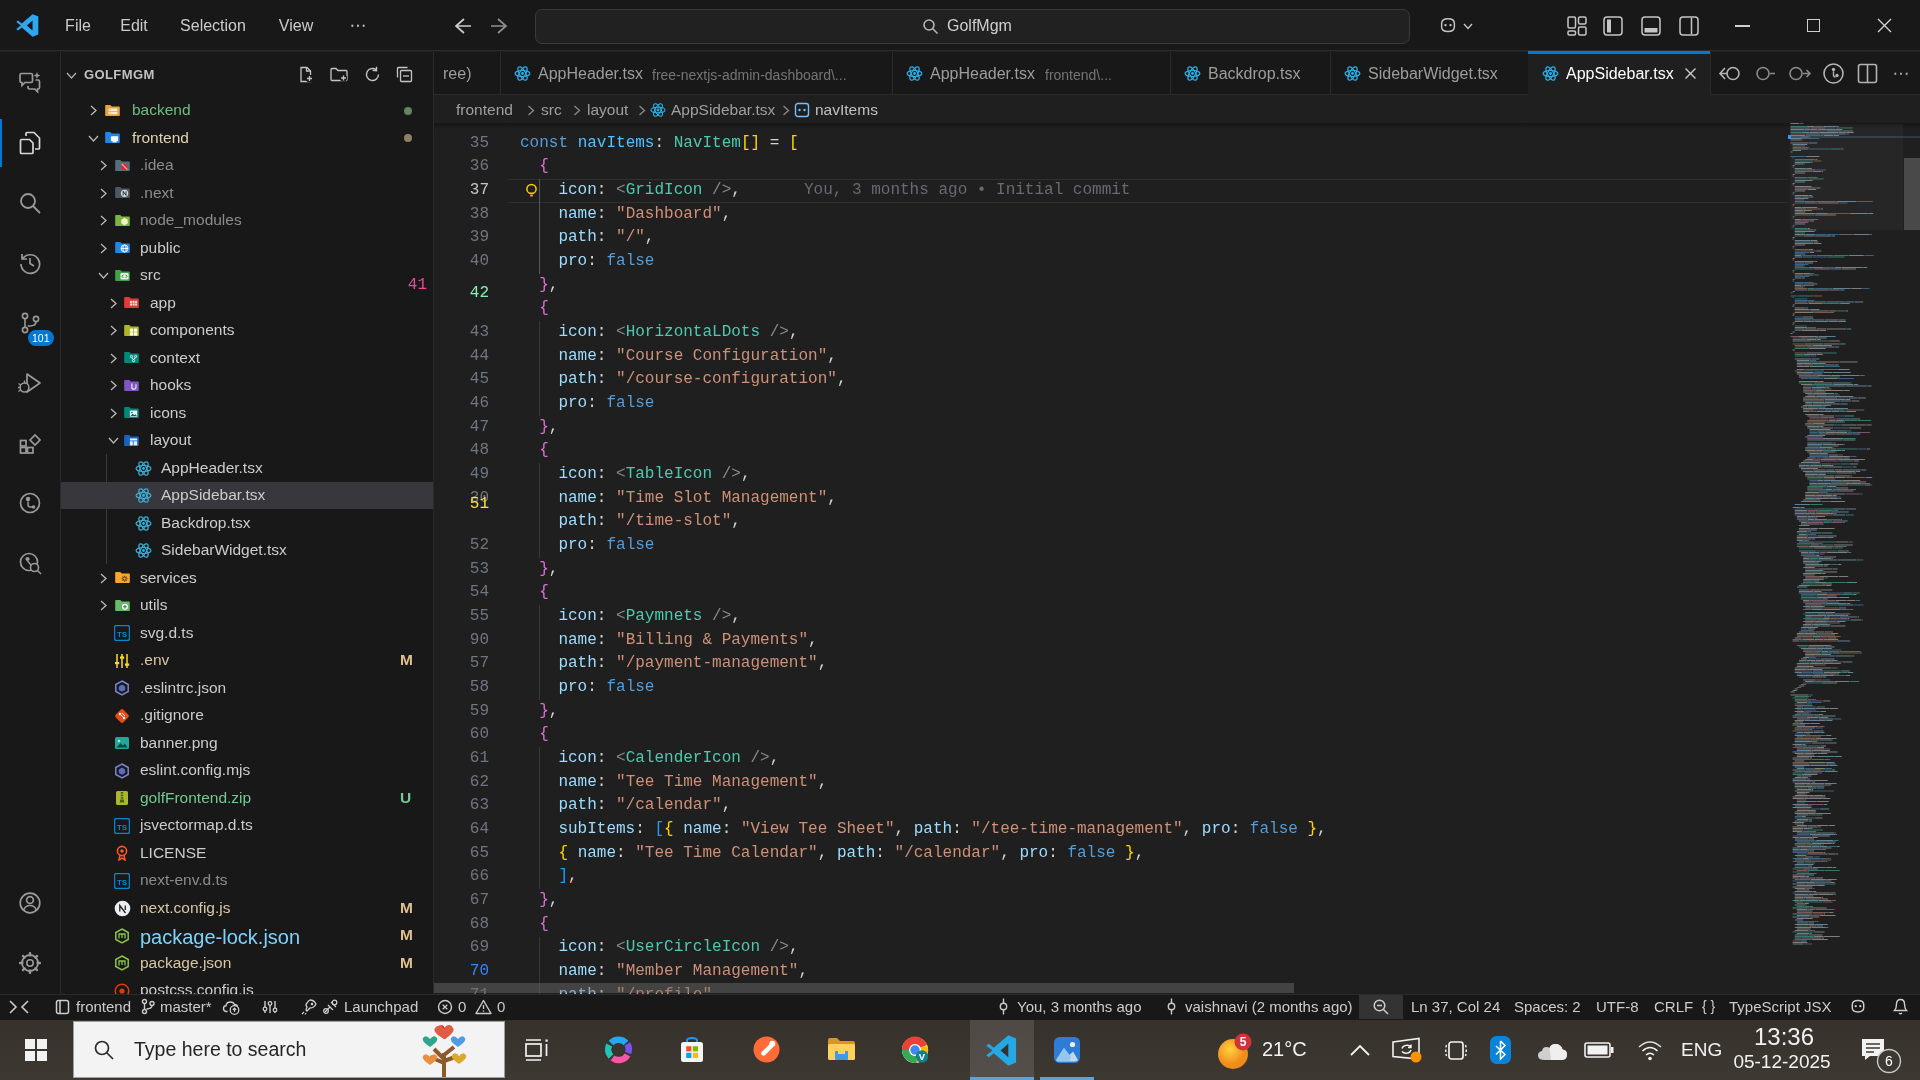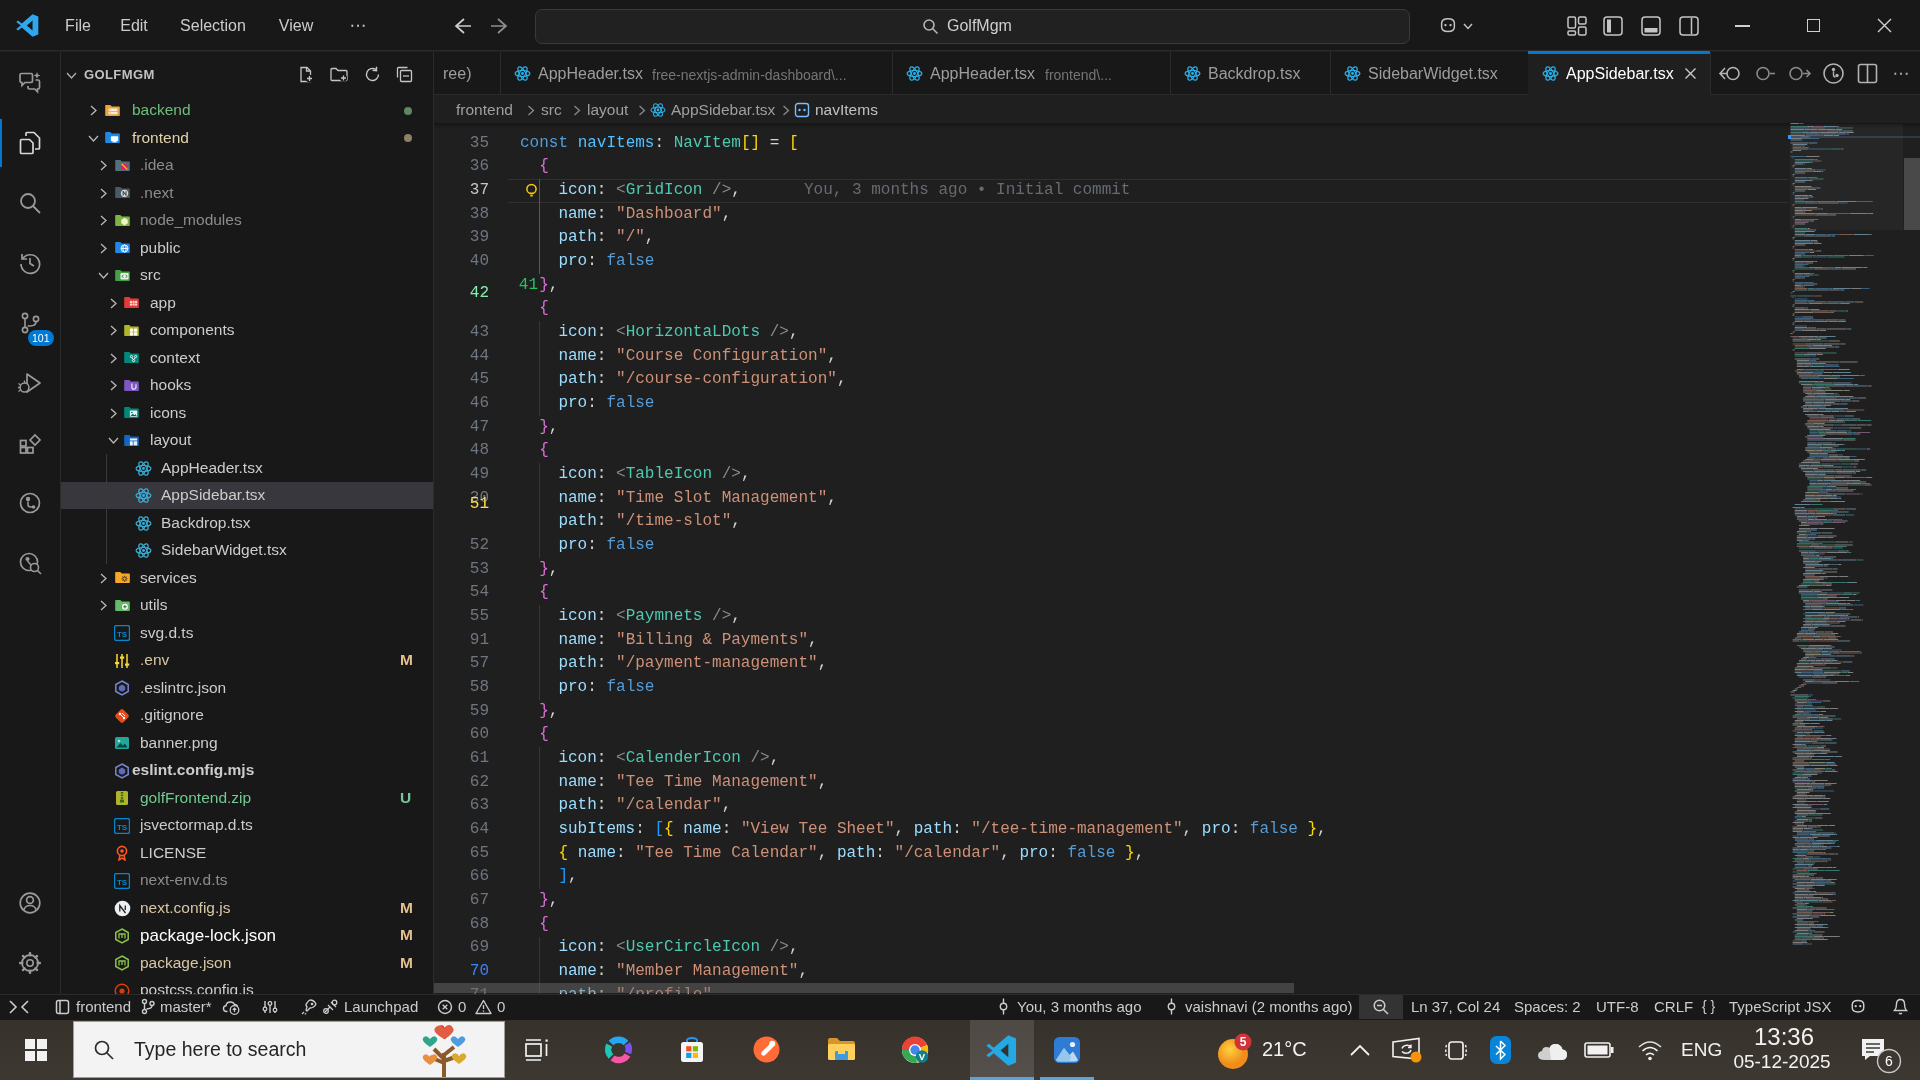--- a/index.html
+++ b/index.html
@@ -402,21 +402,21 @@
 <svg class="abs" style="left:114px;top:735.0px" width="16" height="16" viewBox="0 0 16 16">
     <rect x="1" y="2" width="14" height="12" rx="1.5" fill="#26a69a"></rect>
     <circle cx="5" cy="6" r="1.3" fill="#b2dfdb"></circle>
     <path d="M2.5 12.5 L6.5 8 L9 10.5 L11 8.5 L13.5 12.5 Z" fill="#004d40"></path>
   </svg>
 <div class="abs" style="left:140px;top:733.5px;font-size:15.5px;color:#cccccc;font-weight:normal;white-space:pre">banner.png</div>
 <svg class="abs" style="left:114px;top:762.5px" width="16" height="16" viewBox="0 0 16 16">
     <path d="M8 1 L14.2 4.5 V11.5 L8 15 L1.8 11.5 V4.5 Z" fill="none" stroke="#7986cb" stroke-width="1.5"></path>
     <path d="M8 4.6 L11.2 6.4 V10 L8 11.8 L4.8 10 V6.4 Z" fill="#5c6bc0"></path>
   </svg>
-<div class="abs" style="left:132px;top:761.0px;font-size:15.5px;color:#cccccc;font-weight:bold;white-space:pre">eslint.config.mjs</div>
+<div class="abs" style="left:140px;top:761.0px;font-size:15.5px;color:#cccccc;font-weight:normal;white-space:pre">eslint.config.mjs</div>
 <svg class="abs" style="left:114px;top:790.0px" width="16" height="16" viewBox="0 0 16 16">
     <rect x="2" y="1" width="12" height="14" rx="1.5" fill="#afb42b"></rect>
     <g fill="#33691e">
       <rect x="6.8" y="2" width="2.4" height="1.6"></rect>
       <rect x="6.8" y="4.6" width="2.4" height="1.6"></rect>
       <rect x="6.8" y="7.2" width="2.4" height="1.6"></rect>
       <rect x="6" y="9.6" width="4" height="3" rx="0.6"></rect>
     </g>
   </svg>
 <div class="abs" style="left:140px;top:788.5px;font-size:15.5px;color:#73C991;font-weight:normal;white-space:pre">golfFrontend.zip</div>
@@ -440,21 +440,21 @@
 <svg class="abs" style="left:113.5px;top:899.5px" width="17" height="17" viewBox="0 0 17 17">
     <circle cx="8.5" cy="8.5" r="7.8" fill="#eceff1"></circle>
     <path d="M5.8 11.5 V5.5 L11.5 13 M11.3 5.5 V10" stroke="#212121" stroke-width="1.3" fill="none"></path>
   </svg>
 <div class="abs" style="left:140px;top:898.5px;font-size:15.5px;color:#d8c7a4;font-weight:normal;white-space:pre">next.config.js</div>
 <div class="abs" style="left:400px;top:898.5px;font-size:15.5px;color:#E2C08D;font-weight:bold;white-space:pre">M</div>
 <svg class="abs" style="left:114px;top:927.5px" width="16" height="16" viewBox="0 0 16 16">
     <path d="M8 1 L14.2 4.5 V11.5 L8 15 L1.8 11.5 V4.5 Z" fill="none" stroke="#8bc34a" stroke-width="1.5"></path>
     <path d="M5 10.5 V6 H11 V10.5 M8 6 V10" stroke="#8bc34a" stroke-width="1.3" fill="none"></path>
   </svg>
-<div class="abs" style="left:140px;top:926.0px;font-size:17px;color:#ffffff;font-weight:normal;white-space:pre">package-lock.json</div>
+<div class="abs" style="left:140px;top:926.0px;font-size:20px;color:#7dd3fc;font-weight:normal;white-space:pre">package-lock.json</div>
 <div class="abs" style="left:400px;top:926.0px;font-size:15.5px;color:#E2C08D;font-weight:bold;white-space:pre">M</div>
 <svg class="abs" style="left:114px;top:955.0px" width="16" height="16" viewBox="0 0 16 16">
     <path d="M8 1 L14.2 4.5 V11.5 L8 15 L1.8 11.5 V4.5 Z" fill="none" stroke="#8bc34a" stroke-width="1.5"></path>
     <path d="M5 10.5 V6 H11 V10.5 M8 6 V10" stroke="#8bc34a" stroke-width="1.3" fill="none"></path>
   </svg>
 <div class="abs" style="left:140px;top:953.5px;font-size:15.5px;color:#d8c7a4;font-weight:normal;white-space:pre">package.json</div>
 <div class="abs" style="left:400px;top:953.5px;font-size:15.5px;color:#E2C08D;font-weight:bold;white-space:pre">M</div>
 <svg class="abs" style="left:114px;top:982.5px" width="16" height="16" viewBox="0 0 16 16">
     <circle cx="8" cy="8" r="6.8" fill="none" stroke="#dd3a0a" stroke-width="1.5"></circle>
     <circle cx="8" cy="8" r="2.6" fill="#dd3a0a"></circle>
@@ -588,21 +588,21 @@
 <div class="abs code" style="right:1431px;top:155.37px;color:#6e7681">36</div>
 <div class="abs code" style="left:520px;top:155.37px;color:#d4d4d4">  <span style="color:#DA70D6">{</span></div>
 <div class="abs code" style="right:1431px;top:179.04px;color:#c6c6c6">37</div>
 <div class="abs code" style="left:520px;top:179.04px;color:#d4d4d4">    <span style="color:#9CDCFE">icon</span><span style="color:#d4d4d4">:</span> <span style="color:#8a8a8a">&lt;</span><span style="color:#4EC9B0">GridIcon</span> <span style="color:#8a8a8a">/&gt;</span><span style="color:#d4d4d4">,</span></div>
 <div class="abs code" style="right:1431px;top:202.71px;color:#6e7681">38</div>
 <div class="abs code" style="left:520px;top:202.71px;color:#d4d4d4">    <span style="color:#9CDCFE">name</span><span style="color:#d4d4d4">:</span> <span style="color:#CE9178">"Dashboard"</span><span style="color:#d4d4d4">,</span></div>
 <div class="abs code" style="right:1431px;top:226.38px;color:#6e7681">39</div>
 <div class="abs code" style="left:520px;top:226.38px;color:#d4d4d4">    <span style="color:#9CDCFE">path</span><span style="color:#d4d4d4">:</span> <span style="color:#CE9178">"/"</span><span style="color:#d4d4d4">,</span></div>
 <div class="abs code" style="right:1431px;top:250.05px;color:#6e7681">40</div>
 <div class="abs code" style="left:520px;top:250.05px;color:#d4d4d4">    <span style="color:#9CDCFE">pro</span><span style="color:#d4d4d4">:</span> <span style="color:#569CD6">false</span></div>
-<div class="abs code" style="right:1382px;top:273.72px;color:#22c55e">41</div>
+<div class="abs code" style="right:1493px;top:273.72px;color:#ec4899">41</div>
 <div class="abs code" style="left:520px;top:273.72px;color:#d4d4d4">  <span style="color:#DA70D6">}</span><span style="color:#d4d4d4">,</span></div>
 <div class="abs code" style="right:1431px;top:282px;color:#86efac">42</div>
 <div class="abs code" style="left:520px;top:297.39px;color:#d4d4d4">  <span style="color:#DA70D6">{</span></div>
 <div class="abs code" style="right:1431px;top:321.06px;color:#6e7681">43</div>
 <div class="abs code" style="left:520px;top:321.06px;color:#d4d4d4">    <span style="color:#9CDCFE">icon</span><span style="color:#d4d4d4">:</span> <span style="color:#8a8a8a">&lt;</span><span style="color:#4EC9B0">HorizontaLDots</span> <span style="color:#8a8a8a">/&gt;</span><span style="color:#d4d4d4">,</span></div>
 <div class="abs code" style="right:1431px;top:344.73px;color:#6e7681">44</div>
 <div class="abs code" style="left:520px;top:344.73px;color:#d4d4d4">    <span style="color:#9CDCFE">name</span><span style="color:#d4d4d4">:</span> <span style="color:#CE9178">"Course Configuration"</span><span style="color:#d4d4d4">,</span></div>
 <div class="abs code" style="right:1431px;top:368.40px;color:#6e7681">45</div>
 <div class="abs code" style="left:520px;top:368.40px;color:#d4d4d4">    <span style="color:#9CDCFE">path</span><span style="color:#d4d4d4">:</span> <span style="color:#CE9178">"/course-configuration"</span><span style="color:#d4d4d4">,</span></div>
 <div class="abs code" style="right:1431px;top:392.07px;color:#6e7681">46</div>
@@ -618,21 +618,21 @@
 <div class="abs code" style="right:1431px;top:493px;color:#fde047">51</div>
 <div class="abs code" style="left:520px;top:510.42px;color:#d4d4d4">    <span style="color:#9CDCFE">path</span><span style="color:#d4d4d4">:</span> <span style="color:#CE9178">"/time-slot"</span><span style="color:#d4d4d4">,</span></div>
 <div class="abs code" style="right:1431px;top:534.09px;color:#6e7681">52</div>
 <div class="abs code" style="left:520px;top:534.09px;color:#d4d4d4">    <span style="color:#9CDCFE">pro</span><span style="color:#d4d4d4">:</span> <span style="color:#569CD6">false</span></div>
 <div class="abs code" style="right:1431px;top:557.76px;color:#6e7681">53</div>
 <div class="abs code" style="left:520px;top:557.76px;color:#d4d4d4">  <span style="color:#DA70D6">}</span><span style="color:#d4d4d4">,</span></div>
 <div class="abs code" style="right:1431px;top:581.43px;color:#6e7681">54</div>
 <div class="abs code" style="left:520px;top:581.43px;color:#d4d4d4">  <span style="color:#DA70D6">{</span></div>
 <div class="abs code" style="right:1431px;top:605.10px;color:#6e7681">55</div>
 <div class="abs code" style="left:520px;top:605.10px;color:#d4d4d4">    <span style="color:#9CDCFE">icon</span><span style="color:#d4d4d4">:</span> <span style="color:#8a8a8a">&lt;</span><span style="color:#4EC9B0">Paymnets</span> <span style="color:#8a8a8a">/&gt;</span><span style="color:#d4d4d4">,</span></div>
-<div class="abs code" style="right:1431px;top:628.77px;color:#6e7681">91</div>
+<div class="abs code" style="right:1431px;top:628.77px;color:#6e7681">90</div>
 <div class="abs code" style="left:520px;top:628.77px;color:#d4d4d4">    <span style="color:#9CDCFE">name</span><span style="color:#d4d4d4">:</span> <span style="color:#CE9178">"Billing &amp; Payments"</span><span style="color:#d4d4d4">,</span></div>
 <div class="abs code" style="right:1431px;top:652.44px;color:#6e7681">57</div>
 <div class="abs code" style="left:520px;top:652.44px;color:#d4d4d4">    <span style="color:#9CDCFE">path</span><span style="color:#d4d4d4">:</span> <span style="color:#CE9178">"/payment-management"</span><span style="color:#d4d4d4">,</span></div>
 <div class="abs code" style="right:1431px;top:676.11px;color:#6e7681">58</div>
 <div class="abs code" style="left:520px;top:676.11px;color:#d4d4d4">    <span style="color:#9CDCFE">pro</span><span style="color:#d4d4d4">:</span> <span style="color:#569CD6">false</span></div>
 <div class="abs code" style="right:1431px;top:699.78px;color:#6e7681">59</div>
 <div class="abs code" style="left:520px;top:699.78px;color:#d4d4d4">  <span style="color:#DA70D6">}</span><span style="color:#d4d4d4">,</span></div>
 <div class="abs code" style="right:1431px;top:723.45px;color:#6e7681">60</div>
 <div class="abs code" style="left:520px;top:723.45px;color:#d4d4d4">  <span style="color:#DA70D6">{</span></div>
 <div class="abs code" style="right:1431px;top:747.12px;color:#6e7681">61</div>

